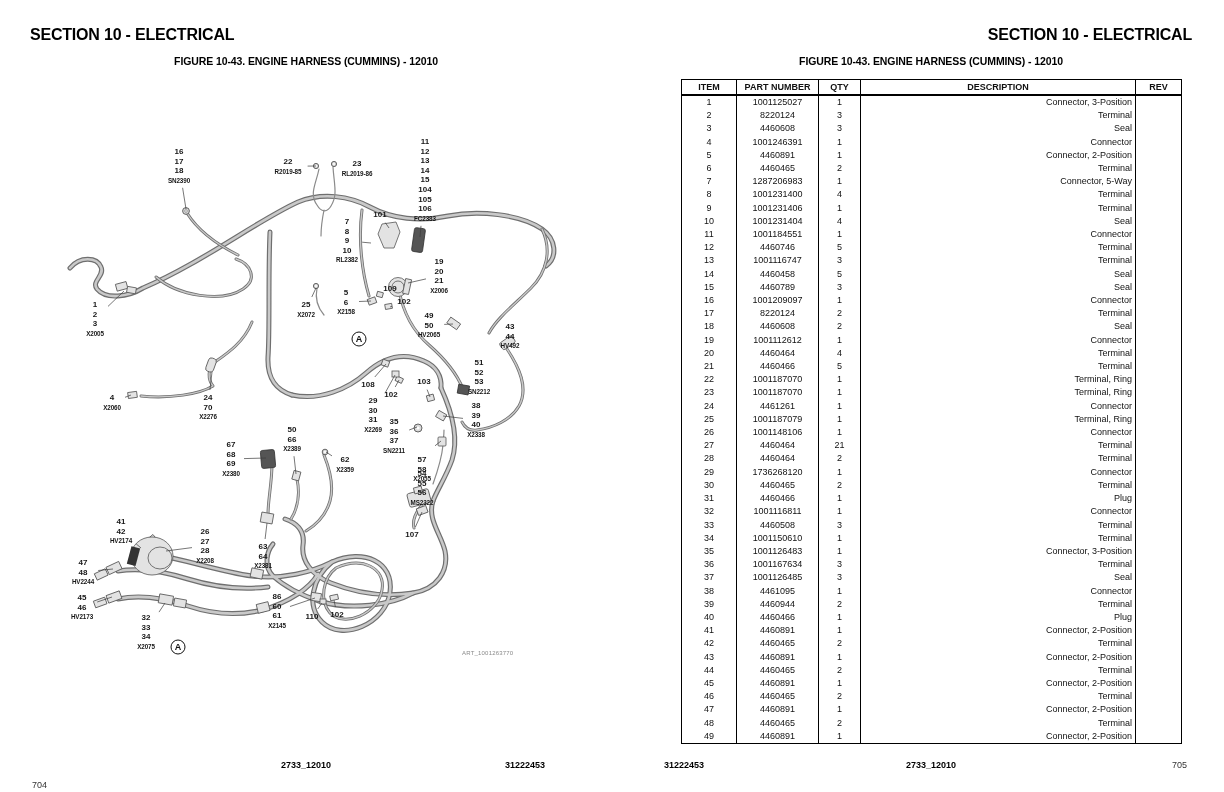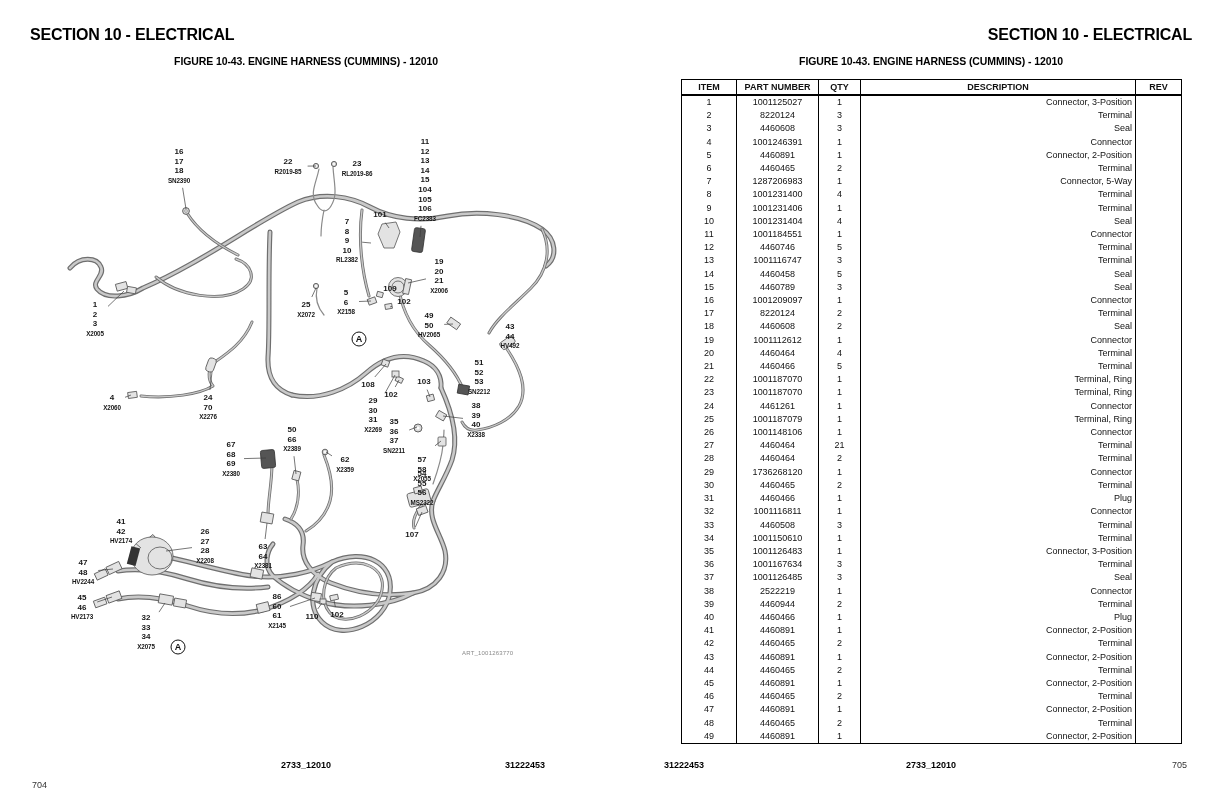--- a/index.html
+++ b/index.html
@@ -716,21 +716,21 @@
           </tr>
           <tr>
             <td class="c0">37</td>
             <td class="c1">1001126485</td>
             <td class="c2">3</td>
             <td class="c3 ind">Seal</td>
             <td class="c4"></td>
           </tr>
           <tr>
             <td class="c0">38</td>
-            <td class="c1">2522219</td>
+            <td class="c1">4461095</td>
             <td class="c2">1</td>
             <td class="c3 ind">Connector</td>
             <td class="c4"></td>
           </tr>
           <tr>
             <td class="c0">39</td>
             <td class="c1">4460944</td>
             <td class="c2">2</td>
             <td class="c3 ind">Terminal</td>
             <td class="c4"></td>

